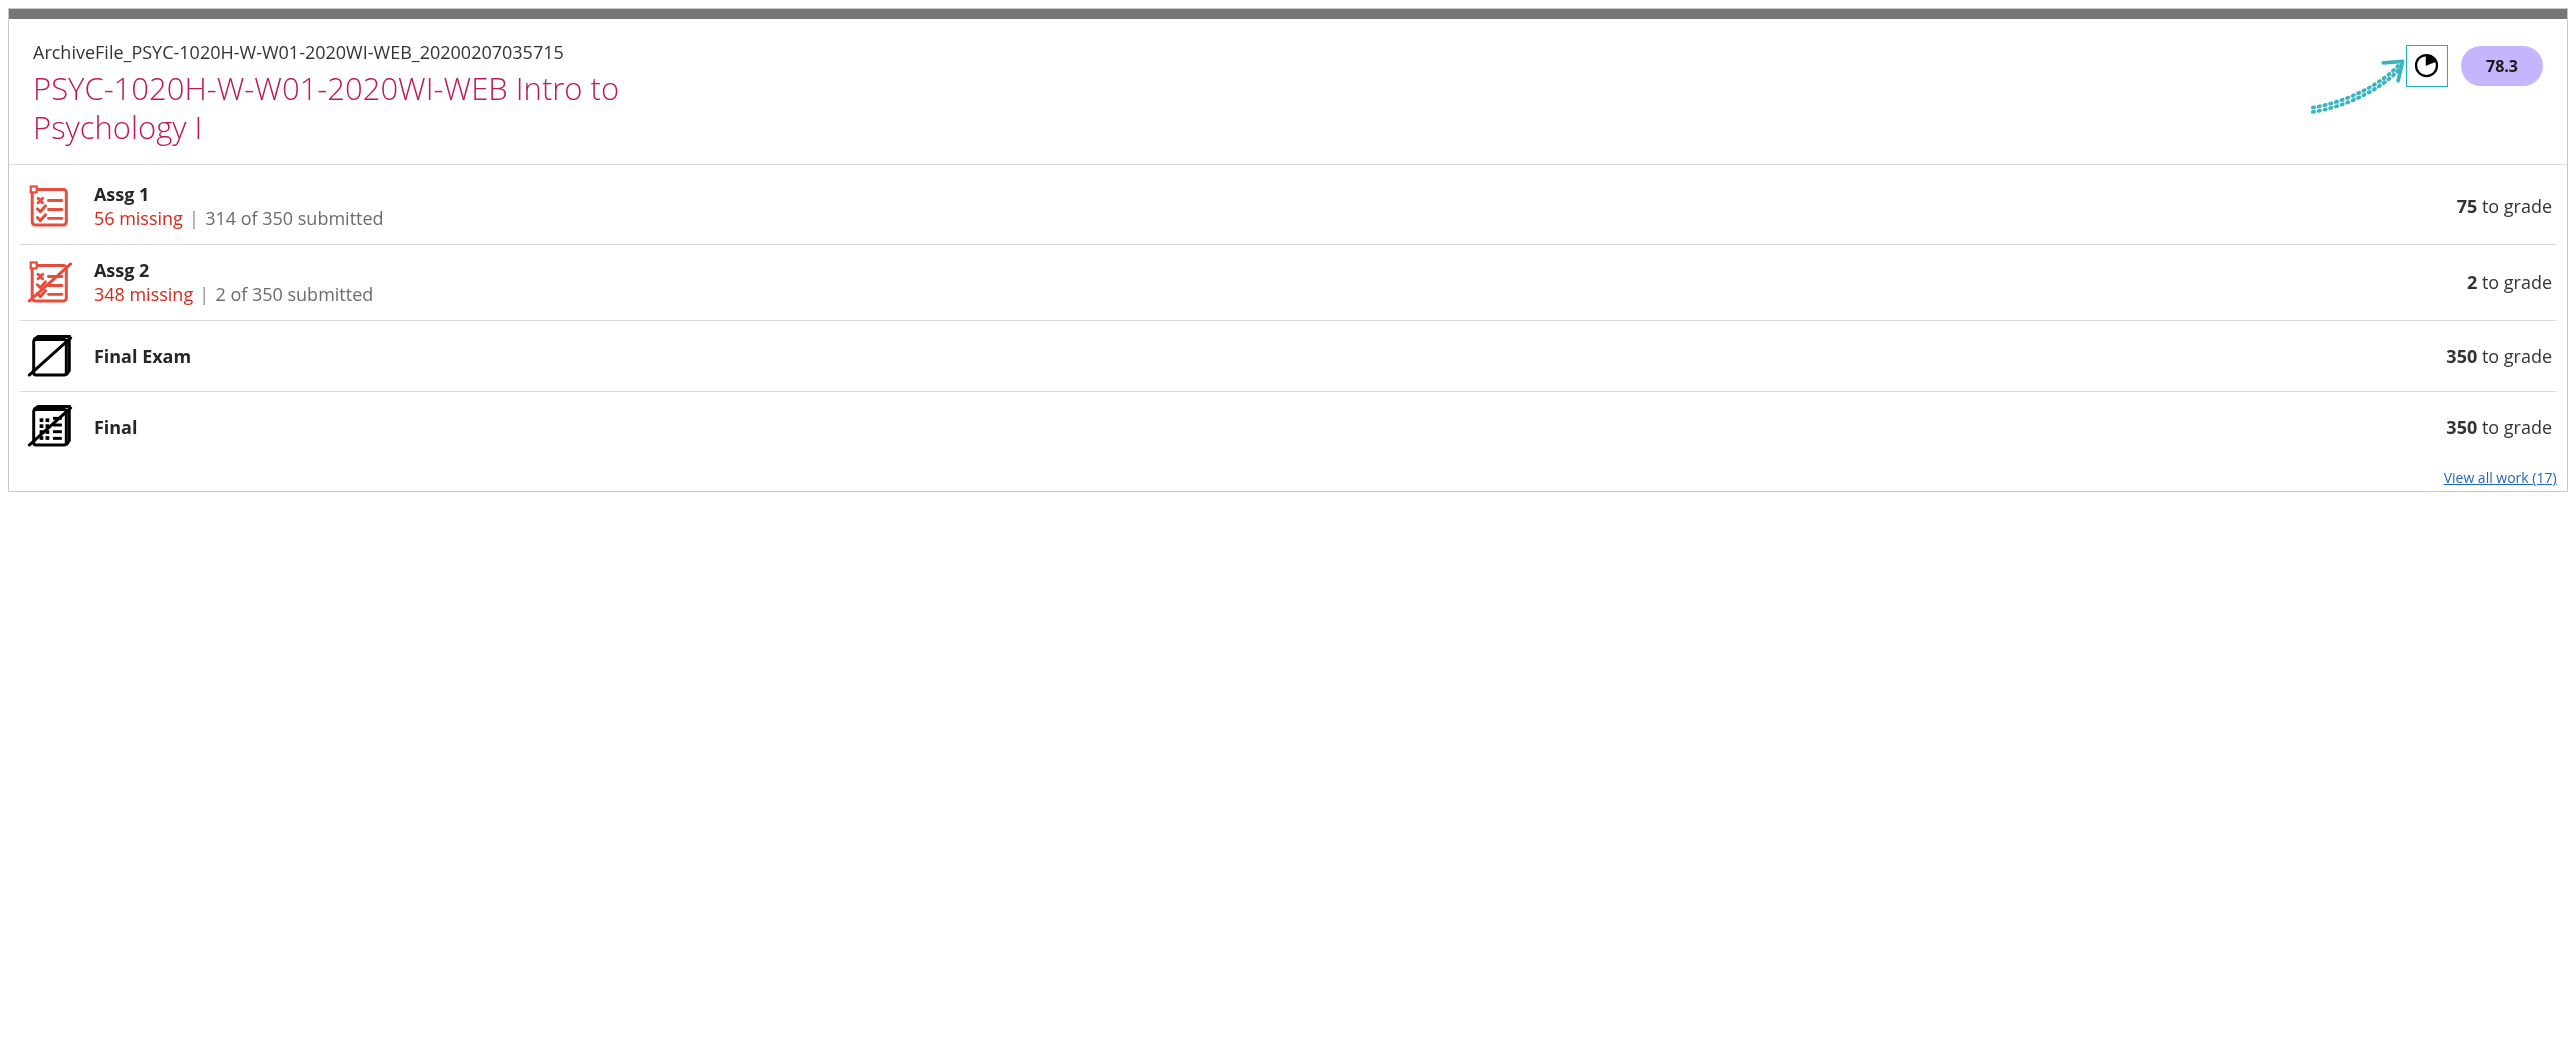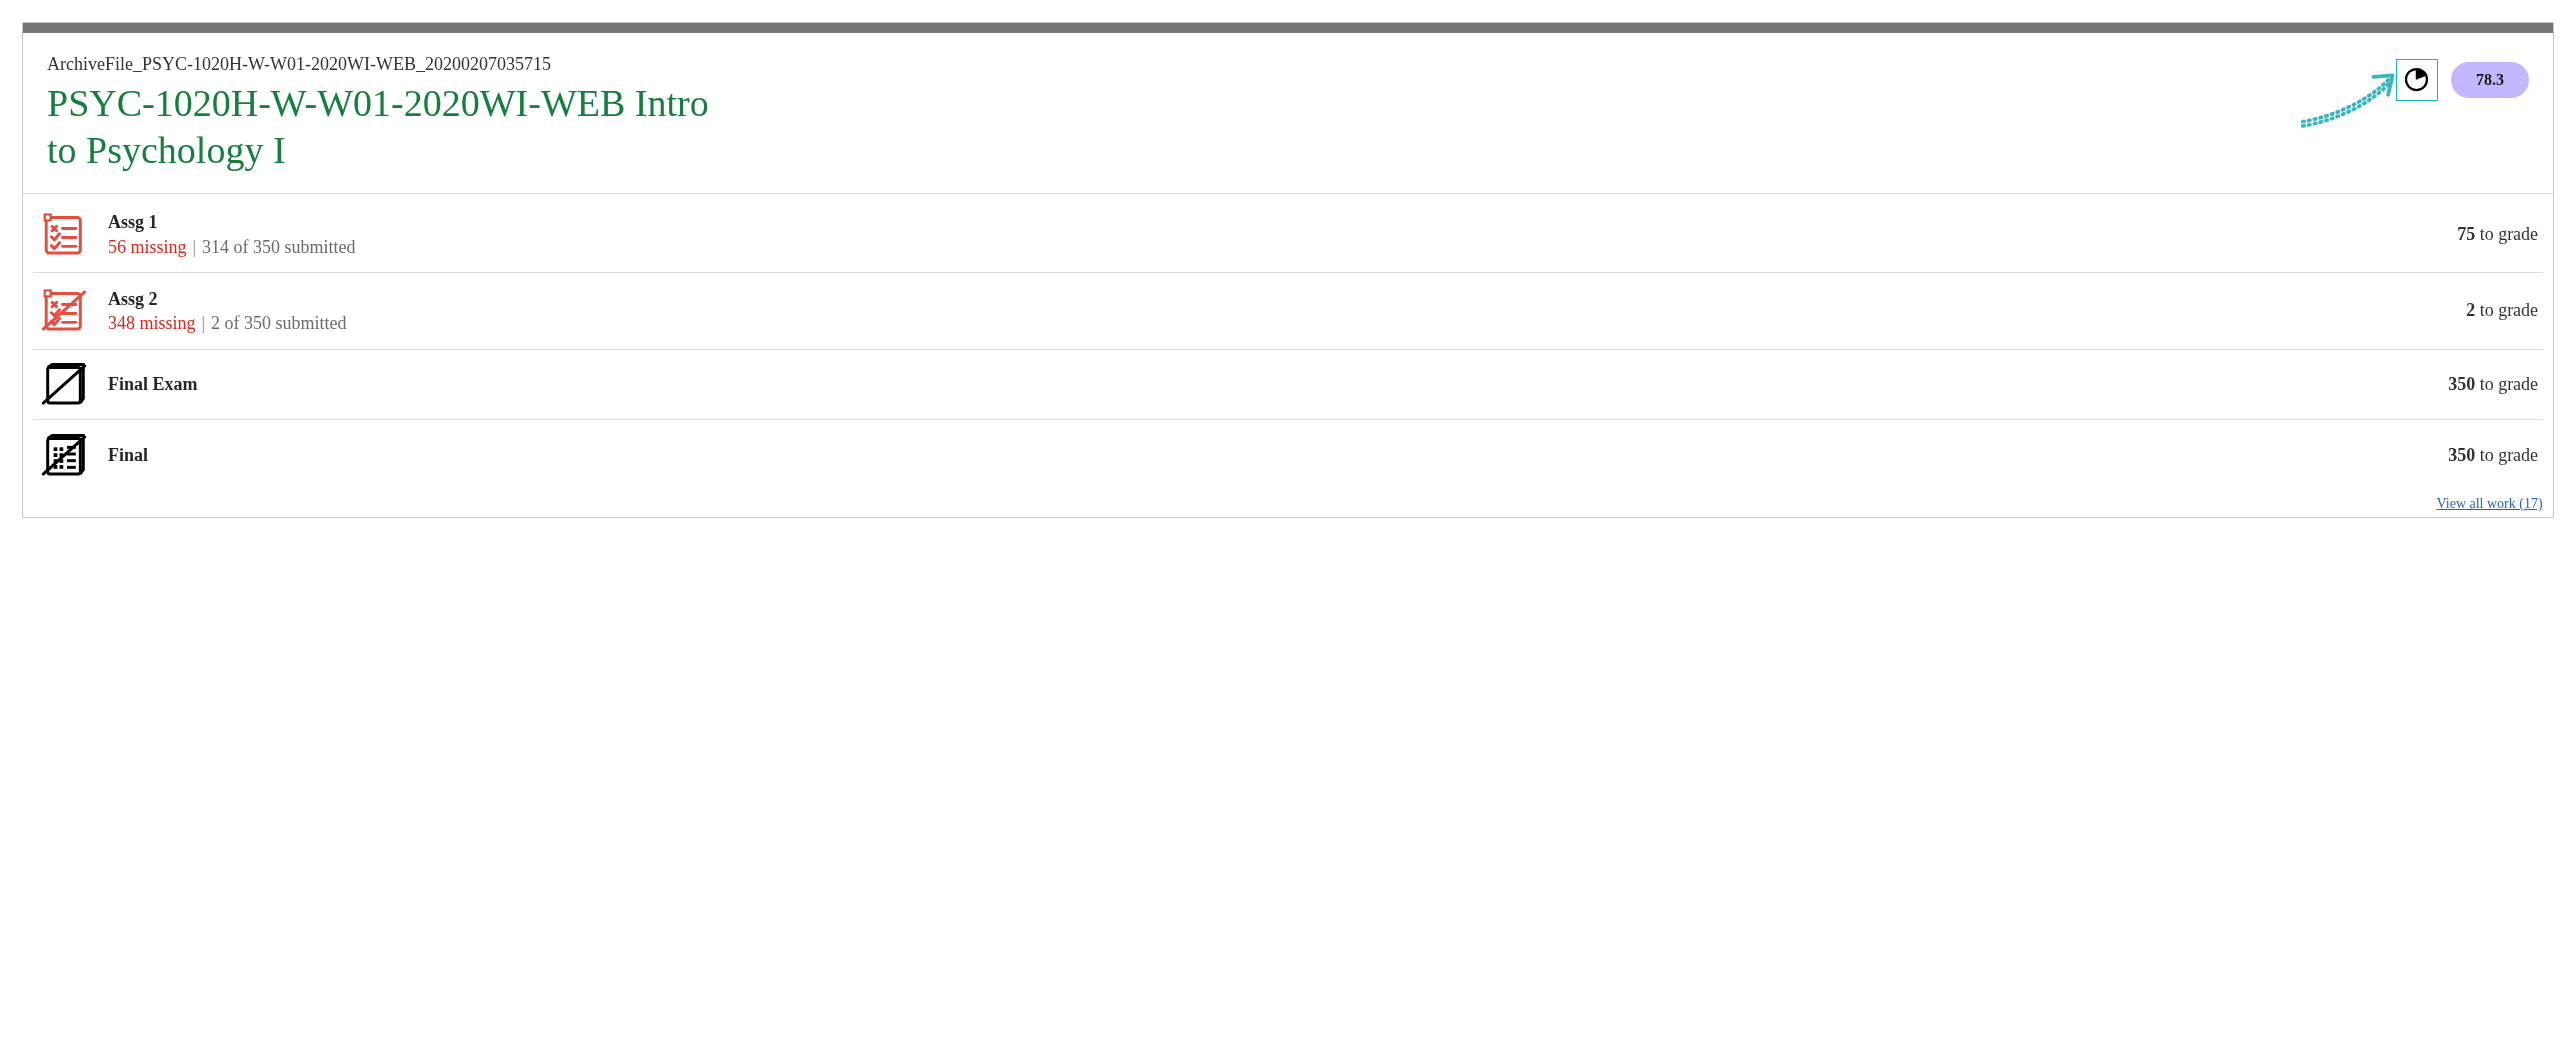--- a/index.html
+++ b/index.html
@@ -4,45 +4,44 @@
 <style>
   * { box-sizing: border-box; }
   body {
     margin: 0;
     font-family: "Open Sans", "Helvetica Neue", Arial, sans-serif;
     background: #fff;
     color: #262626;
   }
   .card {
     border: 0.7px solid #c8c8c8;
-    margin: 22px;
-    font-family: Liberation Serif, serif;
+    margin: 8px;
   }
   .topbar {
     height: 10.4px;
     background: #767676;
   }
   .header {
     padding: 21px 24px 18px 24px;
     border-bottom: 0.7px solid #dcdcdc;
     display: flex;
     align-items: flex-start;
     justify-content: space-between;
     gap: 18px;
   }
   .titles { flex: 1 1 auto; max-width: 671px; }
   .super-title {
     font-size: 18px;
     color: #333;
     margin-bottom: 4.5px;
   }
   .main-title {
-    font-size: 38px;
+    font-size: 31px;
     font-weight: 300;
-    color: #15803d;
+    color: #be185d;
     line-height: 1.25;
     margin: 0;
   }
   .header-right {
     display: flex;
     align-items: center;
     gap: 13.4px;
     position: relative;
     padding-top: 4.5px;
   }

